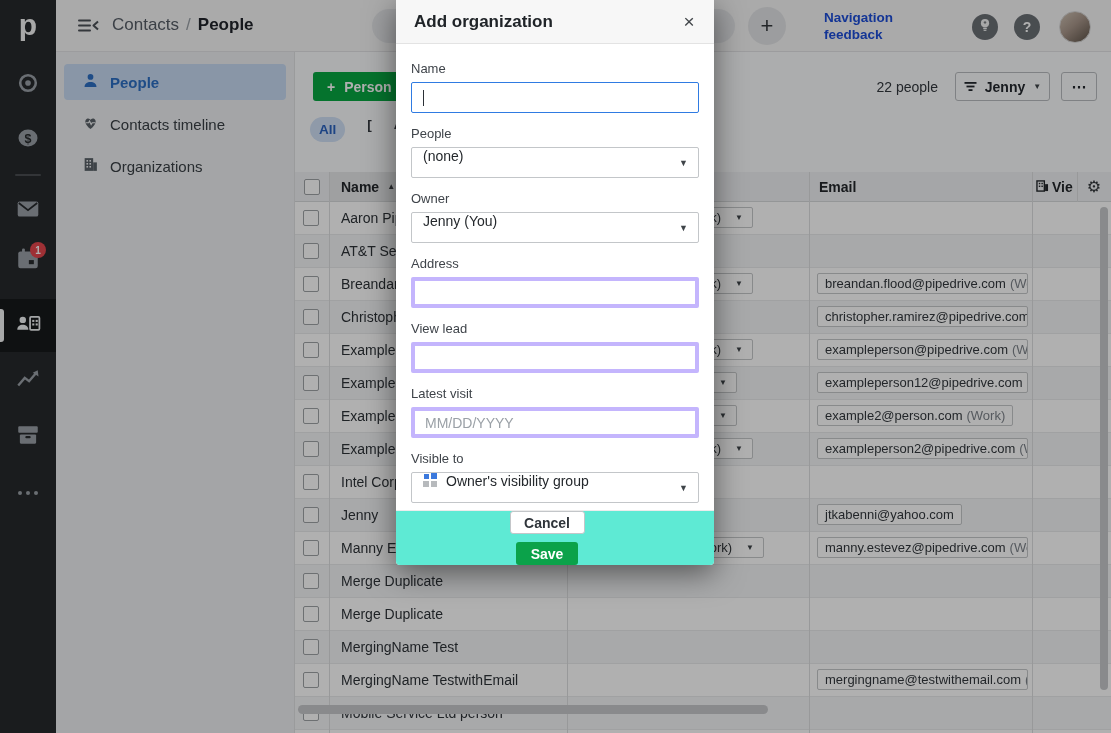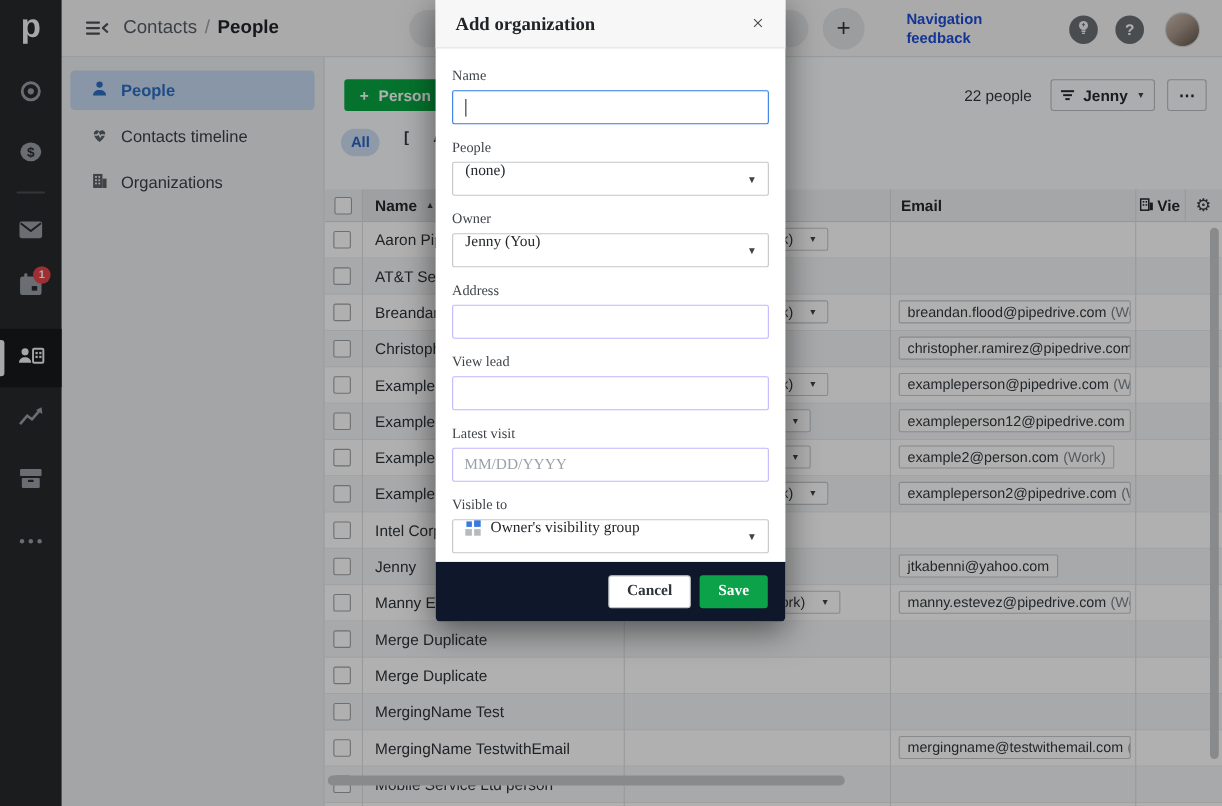--- a/index.html
+++ b/index.html
@@ -82,46 +82,46 @@
 
   
   .vscroll{position:absolute;left:1100px;top:207px;width:8px;height:483px;background:#c7c9cb;border-radius:4px;z-index:20;}
   .hscroll{position:absolute;left:298px;top:705px;width:470px;height:9px;background:#c7c9cb;border-radius:5px;z-index:20;}
 
   
   .dim{position:absolute;inset:0;background:rgba(0,0,0,0.31);z-index:40;}
 
   
   .modal{position:absolute;left:396px;top:0;width:318px;height:565px;background:#fff;z-index:60;
-    border-radius:0 0 4px 4px;box-shadow:0 8px 30px rgba(0,0,0,0.5);font-family:Liberation Serif, serif;}
+    border-radius:0 0 4px 4px;box-shadow:0 8px 30px rgba(0,0,0,0.5);}
   .m-head{position:absolute;left:0;top:0;width:318px;height:44px;background:#f7f7f7;border-bottom:1px solid #e3e3e3;
     display:flex;align-items:center;padding-left:18px;}
   .m-title{font-size:17px;font-weight:700;color:#202428;}
   .m-close{position:absolute;right:13px;top:10px;width:24px;height:24px;font-size:19px;color:#43474b;
     display:flex;align-items:center;justify-content:center;cursor:pointer;}
   .m-body{position:absolute;left:0;top:44px;width:318px;padding:17px 15px 0 15px;}
   .field{margin-bottom:13px;}
   .field label{display:block;font-size:13px;color:#3f444a;line-height:15px;margin-bottom:6px;}
-  .tinput{position:relative;width:100%;height:31px;border:1px solid #c4b5fd;border-radius:2px;background:#fff;
+  .tinput{position:relative;width:100%;height:31px;border:4px solid #c4b5fd;border-radius:2px;background:#fff;
     font-size:14px;color:#24282c;padding:0 10px;font-family:inherit;}
   .tinput.focused{border:1px solid #2f7be2;}
   .tinput::placeholder{color:#9aa0a6;}
   .caret-bar{position:absolute;left:11px;top:7px;width:1px;height:16px;background:#2b3036;animation:blink 1.1s steps(1) infinite;}
   @keyframes blink{50%{opacity:0;}}
   .select{position:relative;width:100%;height:31px;border:1px solid #c3c6c9;border-radius:2px;background:#fff;
     display:flex;padding:0 26px 0 11px;font-size:14px;color:#24282c;cursor:pointer;gap:9px;}
   .select .dd-caret{position:absolute;right:10px;top:50%;transform:translateY(-50%);font-size:9px;color:#3f4449;}
   .vis-icon{display:inline-block;width:14px;height:14px;position:relative;flex-shrink:0;}
   .vis-icon i{position:absolute;display:block;}
   .vis-icon .q1{left:1px;top:1px;width:5px;height:5px;background:#3b79dd;}
   .vis-icon .q2{left:8px;top:0;width:6px;height:6px;background:#3b79dd;}
   .vis-icon .q3{left:0;top:8px;width:6px;height:6px;background:#b7babd;}
   .vis-icon .q4{left:8px;top:8px;width:6px;height:6px;background:#b7babd;}
-  .m-foot{position:absolute;left:0;bottom:0;width:318px;height:55px;background:#0f172a;border-top:1px solid #ececec;
-    border-radius:0 0 4px 4px;display:flex;align-items:center;justify-content:flex-end;gap:8px;padding-right:16px;}
+  .m-foot{position:absolute;left:0;bottom:0;width:318px;height:55px;background:#5eead4;border-top:1px solid #ececec;
+    border-radius:0 0 4px 4px;display:flex;align-items:center;justify-content:flex-end;gap:8px;padding-right:16px;flex-direction:column;}
   .btn-cancel{width:75px;height:30px;background:#fff;border:1px solid #c3c6c9;border-radius:3px;
     font-weight:700;font-size:14px;color:#2f343a;font-family:inherit;cursor:pointer;}
   .btn-save{width:62px;height:30px;background:#0ba24a;border:none;border-radius:3px;
     font-weight:700;font-size:14px;color:#fff;font-family:inherit;cursor:pointer;}
 </style>
 </head>
 <body>
 
 <nav class="leftnav">
   <div class="ln-item ln-logo">p</div>

